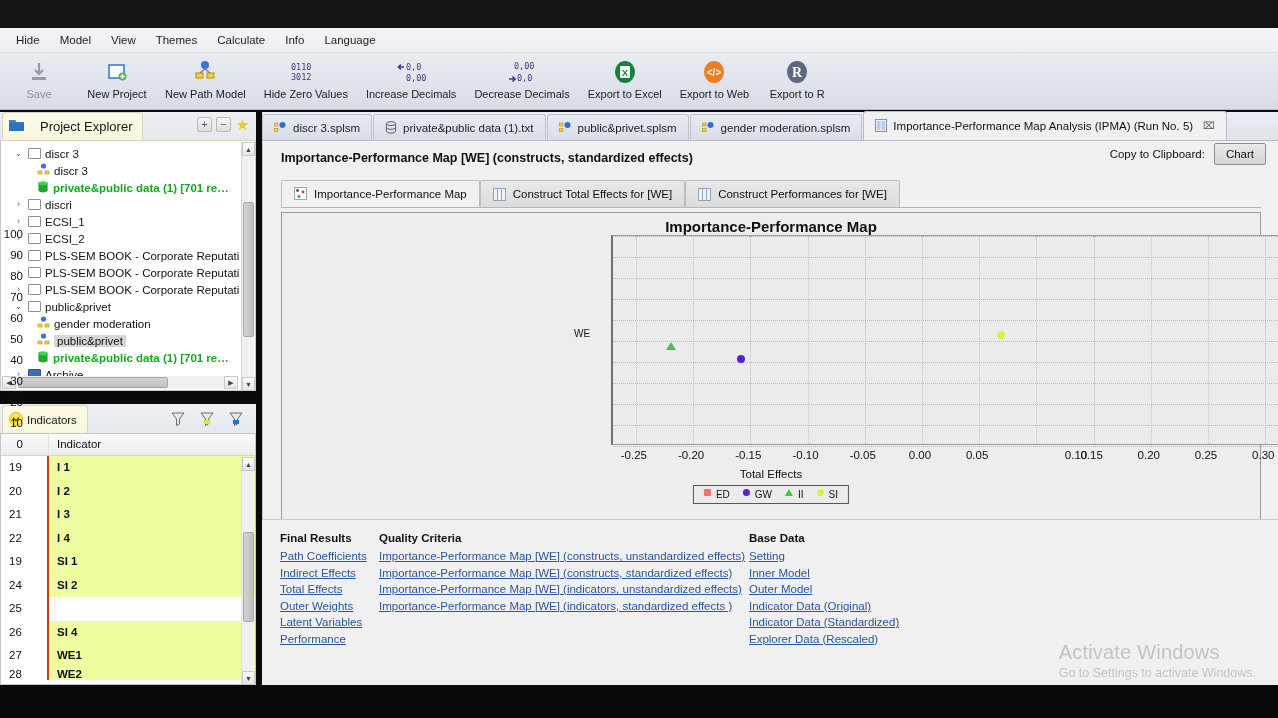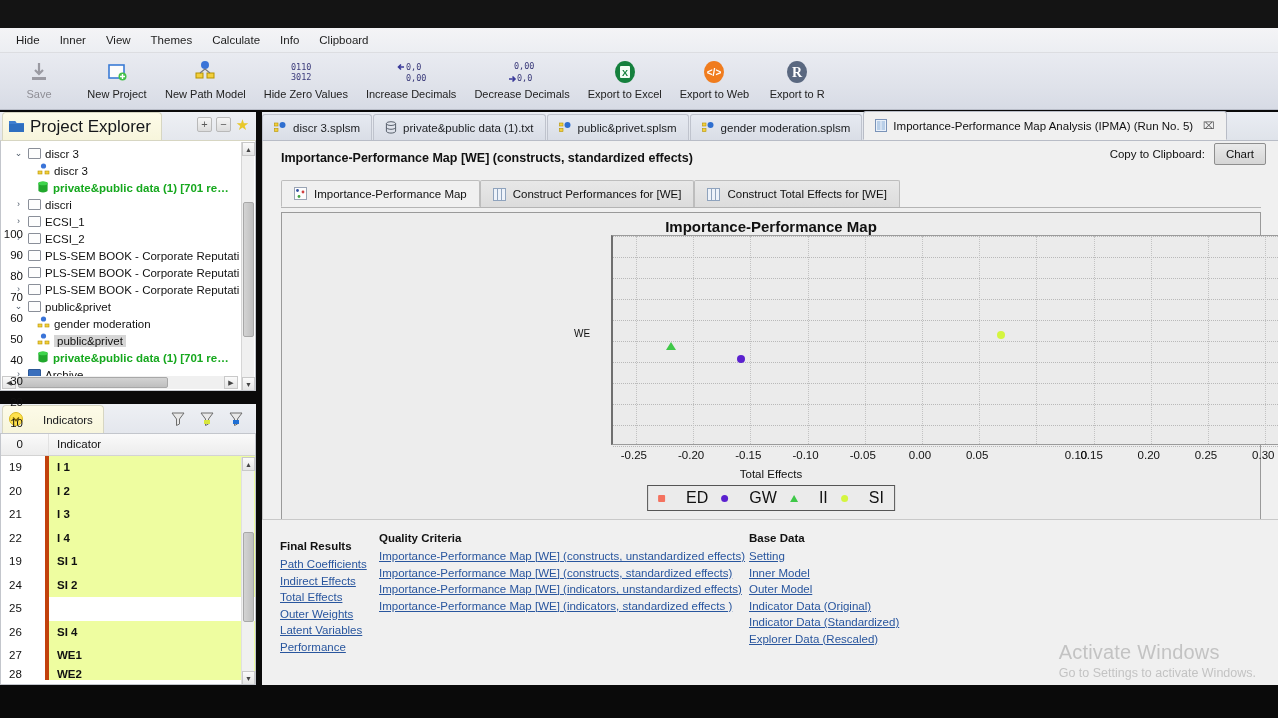--- a/index.html
+++ b/index.html
@@ -45,22 +45,22 @@
   
   .pe-tabstrip {
     position:absolute; left:0; top:112px; width:256px; height:28px;
     background:linear-gradient(#eef0f4,#e4e7ed);
   }
   .pe-tab {
     position:absolute; left:2px; top:0px; height:28px;
     background:linear-gradient(#fdfbe8,#f7f5dc);
     border:1px solid #d7d6c2; border-bottom:none;
     border-radius:4px 4px 0 0;
-    display:flex; align-items:center; gap:6px; padding:0 10px 0 6px;
-    font-size:17px; color:#15171a;
+    display:flex; align-items:center; gap:16px; padding:0 10px 0 6px;
+    font-size:13px; color:#15171a;
   }
   .pe-btns { position:absolute; right:6px; top:5px; display:flex; gap:4px; }
   .sqbtn {
     width:15px; height:15px; border:1px solid #b9b9b9; border-radius:2px;
     background:linear-gradient(#f6f6f6,#dcdcdc);
     display:flex; align-items:center; justify-content:center;
     font-size:11px; color:#5a5a5a; line-height:1; cursor:pointer;
   }
 
   .pe-body {
@@ -119,40 +119,40 @@
 
   
   .ind-tabstrip {
     position:absolute; left:0; top:404px; width:256px; height:29px;
     background:linear-gradient(#eef0f4,#e4e7ed);
   }
   .ind-tab {
     position:absolute; left:2px; top:1px; height:28px;
     background:linear-gradient(#fdfbe8,#f7f5dc);
     border:1px solid #d7d6c2; border-bottom:none; border-radius:4px 4px 0 0;
-    display:flex; align-items:center; gap:20px; padding:0 10px 0 6px;
+    display:flex; align-items:center; gap:4px; padding:0 10px 0 6px;
     font-size:11.5px; color:#15171a;
   }
   .ind-filters { position:absolute; right:12px; top:7px; display:flex; gap:13px; }
   .funnel { width:16px; height:16px; cursor:pointer; }
 
   .ind-body {
     position:absolute; left:0; top:433px; width:256px; height:252px;
     background:#fff; border:1px solid #c3c6cc; overflow:hidden;
   }
   .ind-head {
     display:flex; height:22px; background:linear-gradient(#fafafa,#ececec);
     border-bottom:1px solid #d3d3d3; font-size:11.5px; color:#111;
   }
   .ind-head .c1 { width:48px; padding:20px 0 0 8px; border-right:1px solid #e2e2e2; }
   .ind-head .c2 { flex:1; padding:4px 0 0 8px; }
   .ind-row { display:flex; height:23.5px; font-size:11.5px; }
   .ind-row .c1 {
     width:48px; padding:5px 0 0 8px; color:#111; background:#fff;
-    border-right:4px solid #c2410c;
+    border-right:2px solid #c2410c;
   }
   .ind-row .c2 {
     flex:1; padding:5px 0 0 8px; color:#111; font-weight:bold;
     background:#eefda0;
   }
   .ind-row.partial { height:12px; overflow:hidden; }
   .ind-row.partial .c1, .ind-row.partial .c2 { padding-top:0; }
   .ind-vscroll {
     position:absolute; right:1px; top:23px; width:13px; height:228px;
     background:#f0f0f0; border-left:1px solid #e0e0e0; z-index:5;
@@ -247,21 +247,21 @@
   }
   .xlabel {
     position:absolute; left:0; right:0; top:255px; text-align:center;
     font-size:11.5px; color:#111;
   }
   .legend {
     position:absolute; left:50%; transform:translateX(-50%); top:272px;
     border:1px solid #555; background:#ebebeb; padding:3px 10px;
     display:flex; align-items:center; gap:13px;
   }
-  .lg-item { display:flex; align-items:center; gap:21px; font-size:16px; color:#111; }
+  .lg-item { display:flex; gap:5px; font-size:10px; color:#111; }
   .mk { width:7px; height:7px; flex:none; }
   .mk.sq { border-radius:1px; }
   .mk.ci { border-radius:50%; }
   .mk.tri {
     width:0; height:0; border-left:4px solid transparent; border-right:4px solid transparent;
   }
   .pt { position:absolute; }
   .pt.ci { width:8px; height:8px; border-radius:50%; transform:translate(-4px,-4px); }
   .pt.tri {
     width:0; height:0; border-left:5px solid transparent; border-right:5px solid transparent;
@@ -272,46 +272,46 @@
   .linkspanel {
     position:absolute; left:262px; top:519px; width:1016px; height:166px;
     background:#f0f0f0; border-top:1px solid #c9c9c9;
   }
   .lp-col { position:absolute; top:12px; }
   .lp-col .hd { font-size:11.5px; font-weight:bold; color:#111; margin-bottom:6px; }
   .lp-col a {
     display:block; font-size:11.5px; color:#29569e; text-decoration:underline;
     margin-bottom:4.5px; white-space:nowrap; cursor:pointer;
   }
-  .col-final { left:18px;margin-top:8px; }
+  .col-final { left:18px; }
   .col-qual  { left:117px; }
   .col-base  { left:487px; }
 
   
   .wm {
     position:absolute; right:22px; bottom:38px; text-align:left; pointer-events:none;
   }
   .wm .w1 { font-size:20px; color:#c3c3c3; letter-spacing:0.2px; }
   .wm .w2 { font-size:12.5px; color:#c3c3c3; margin-top:2px; }
 </style>
 </head>
 <body>
 
 <div id="app">
 
   <div class="topbar"></div>
 
   <div class="menubar" id="menubar">
       <div class="mi">Hide</div>
-      <div class="mi">Inner</div>
+      <div class="mi">Model</div>
       <div class="mi">View</div>
       <div class="mi">Themes</div>
       <div class="mi">Calculate</div>
       <div class="mi">Info</div>
-      <div class="mi">Clipboard</div>
+      <div class="mi">Language</div>
     </div>
 
   <div class="ribbon" id="ribbon">
       <div class="rb dim">
         <span class="glyph">
           <svg width="24" height="24" viewBox="0 0 24 24">
             <path d="M12 3v10M8 10l4 4 4-4" stroke="#9a9aa2" stroke-width="2.2" fill="none"></path>
             <rect x="5" y="17" width="14" height="3" fill="#9a9aa2"></rect>
           </svg>
         </span>
@@ -666,31 +666,31 @@
           <span>Importance-Performance Map</span>
         </div>
         <div class="subtab">
           <span style="display: flex;">
             <svg width="13" height="13" viewBox="0 0 13 13">
               <rect x="0.5" y="0.5" width="12" height="12" fill="#eef3fa" stroke="#8fa3bd"></rect>
               <line x1="4.5" y1="0.5" x2="4.5" y2="12.5" stroke="#8fa3bd"></line>
               <line x1="8.5" y1="0.5" x2="8.5" y2="12.5" stroke="#8fa3bd"></line>
             </svg>
           </span>
-          <span>Construct Performances for [WE]</span>
+          <span>Construct Total Effects for [WE]</span>
         </div>
         <div class="subtab">
           <span style="display: flex;">
             <svg width="13" height="13" viewBox="0 0 13 13">
               <rect x="0.5" y="0.5" width="12" height="12" fill="#eef3fa" stroke="#8fa3bd"></rect>
               <line x1="4.5" y1="0.5" x2="4.5" y2="12.5" stroke="#8fa3bd"></line>
               <line x1="8.5" y1="0.5" x2="8.5" y2="12.5" stroke="#8fa3bd"></line>
             </svg>
           </span>
-          <span>Construct Total Effects for [WE]</span>
+          <span>Construct Performances for [WE]</span>
         </div>
       </div>
     <div class="clipwrap">
       <span class="cl-lbl">Copy to Clipboard:</span>
       <span class="chartbtn">Chart</span>
     </div>
 
     <div class="chartbox">
       <div class="chart-title">Importance-Performance Map</div>
       <div class="plotarea" id="plotarea">

